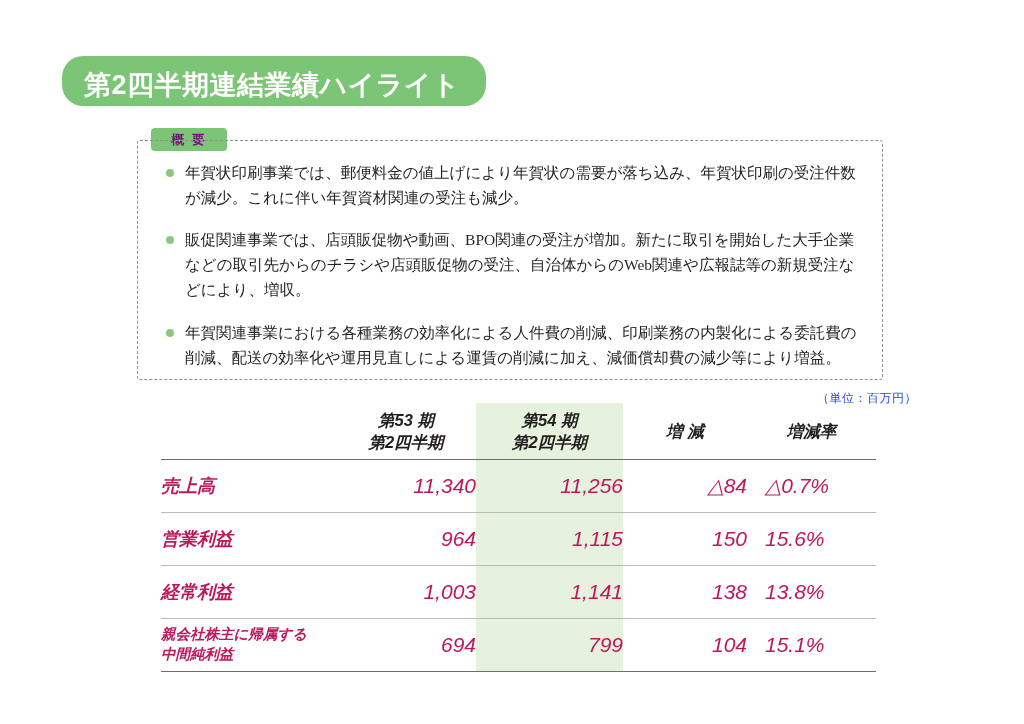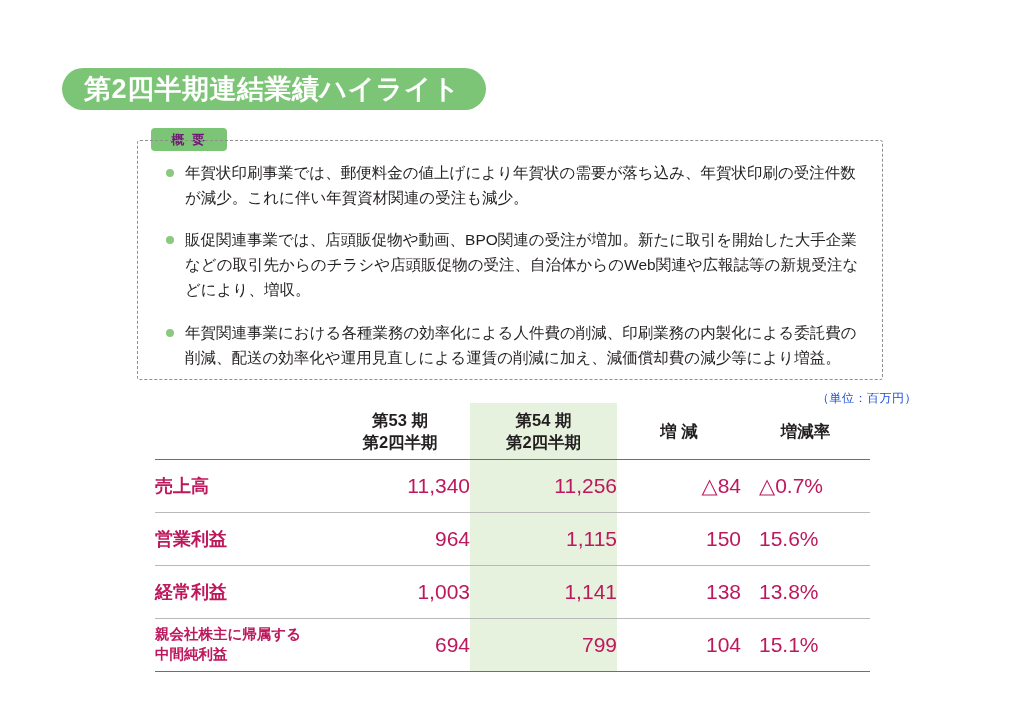--- a/index.html
+++ b/index.html
@@ -17,23 +17,23 @@
   .page {
     position: relative;
     width: 1024px;
     height: 724px;
   }
 
   
   .title-pill {
     position: absolute;
     left: 62px;
-    top: 68px;
+    top: 56px;
     height: 42px;
-    padding: 0 26px 0 22px;
+    padding: 8px 26px 0 22px;
     display: flex;
     align-items: center;
     background: #7cc576;
     border-radius: 21px;
     color: #ffffff;
     font-size: 27px;
     font-weight: bold;
     letter-spacing: 0.5px;
     white-space: nowrap;
   }
@@ -63,20 +63,21 @@
     display: flex;
     align-items: center;
     justify-content: center;
     letter-spacing: 2px;
   }
   .bullets {
     position: absolute;
     left: 163px;
     top: 160px;
     width: 700px;
+    font-family: Liberation Serif, serif;
   }
   .bullet {
     position: relative;
     padding-left: 22px;
     margin-bottom: 17px;
     font-size: 15.5px;
     line-height: 1.62;
     color: #231f20;
   }
   .bullet:last-child { margin-bottom: 0; }
@@ -96,23 +97,24 @@
     right: 107px;
     top: 390px;
     font-size: 12px;
     color: #1d4ed8;
     letter-spacing: 0.5px;
   }
 
   
   .table-wrap {
     position: absolute;
-    left: 155px;
+    left: 161px;
     top: 403px;
     width: 715px;
+    font-style: italic;
   }
   table.fin {
     border-collapse: collapse;
     width: 715px;
     table-layout: fixed;
   }
   table.fin col.c0 { width: 175px; }
   table.fin col.c1 { width: 140px; }
   table.fin col.c2 { width: 147px; }
   table.fin col.c3 { width: 124px; }

